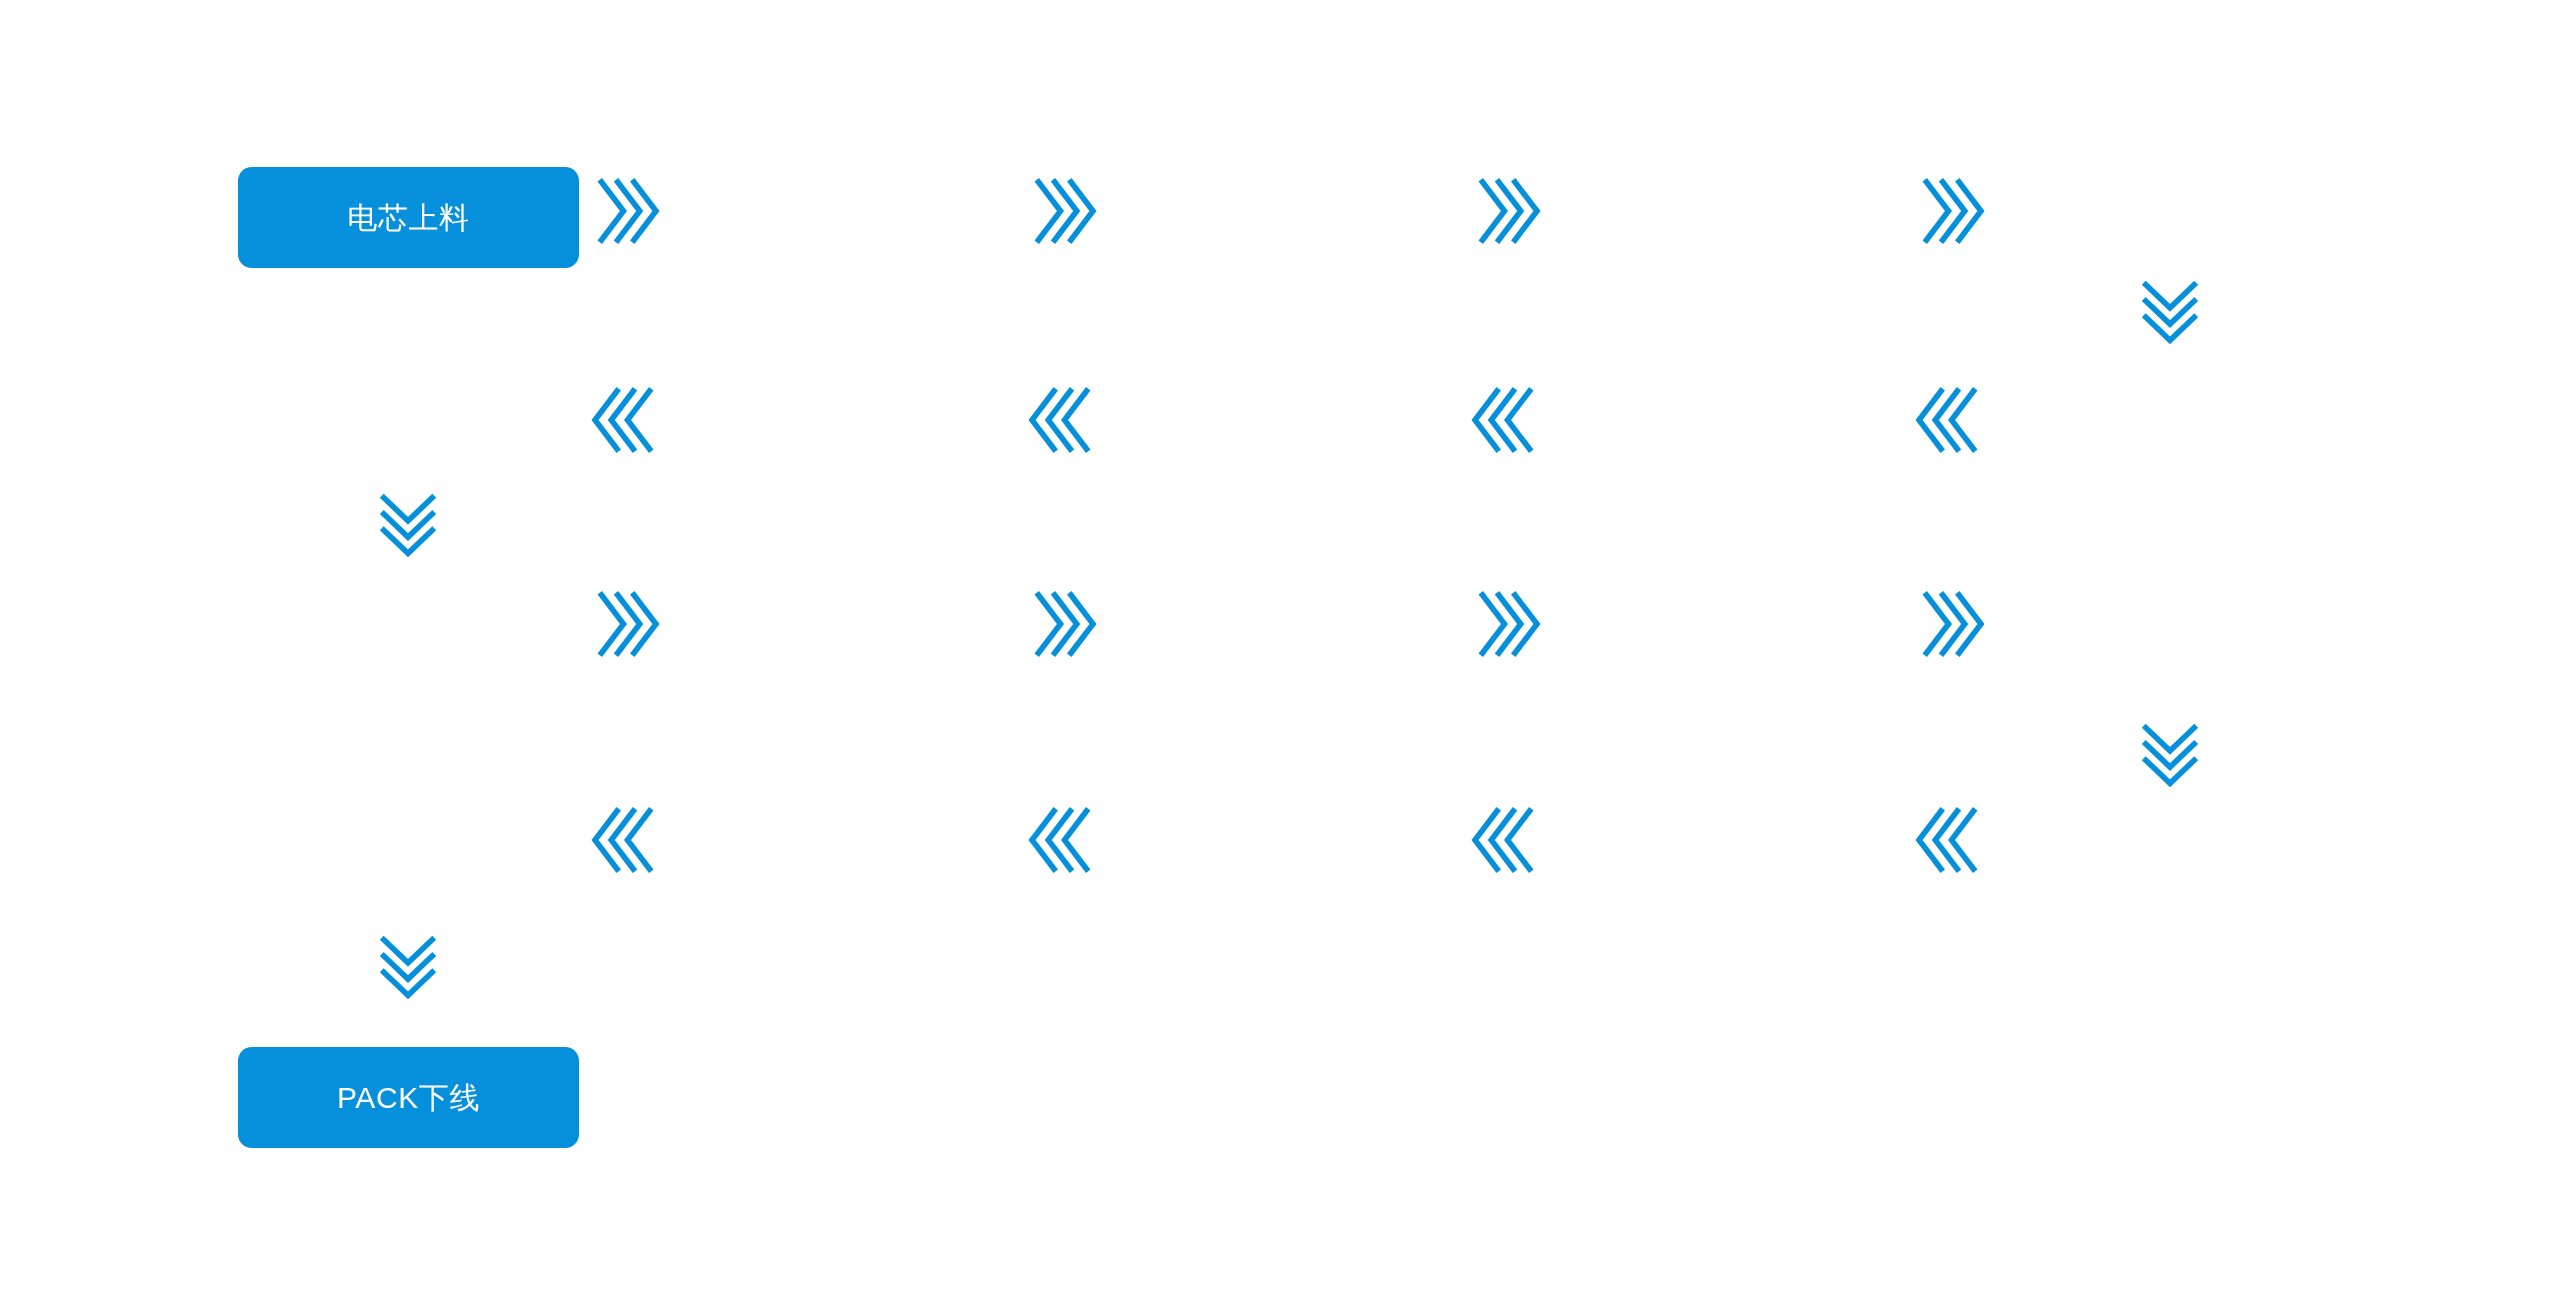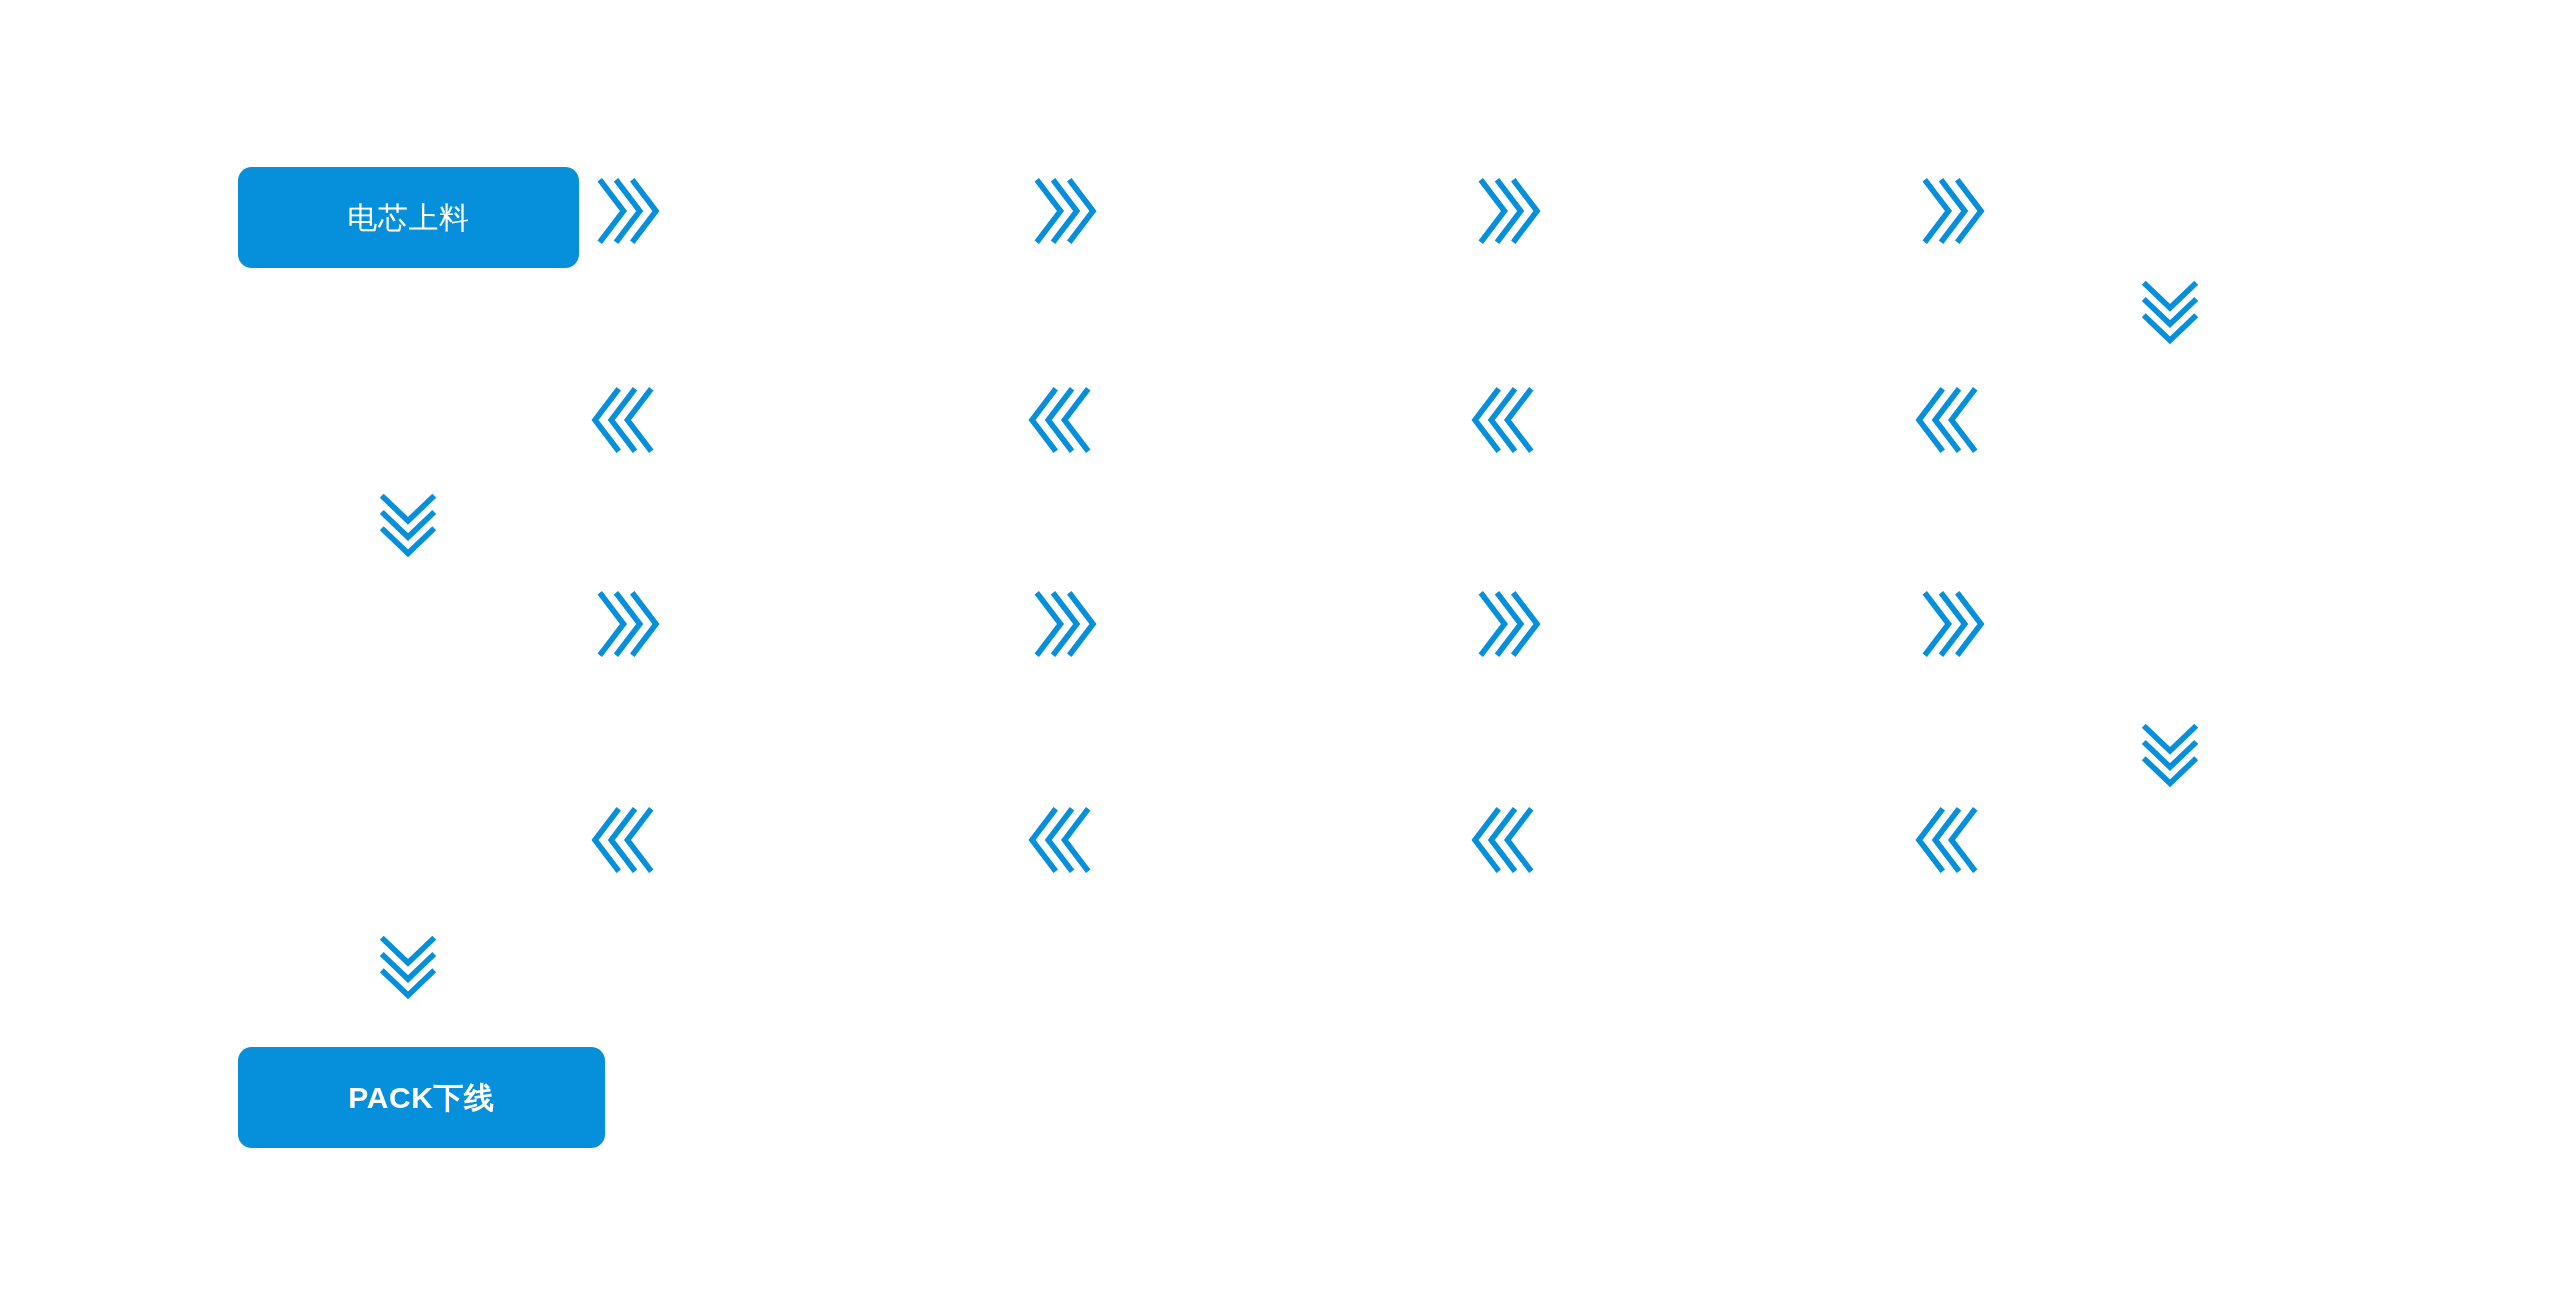--- a/index.html
+++ b/index.html
@@ -190,17 +190,17 @@
     <div class="chev" title="down" style="left: 378px; top: 934px;">
       <svg width="60" height="70" viewBox="0 0 96 112">
         <path d="M 6 6 L 48 46 L 90 6" stroke="#0690DB"></path>
         <path d="M 6 32 L 48 72 L 90 32" stroke="#0690DB"></path>
         <path d="M 6 58 L 48 98 L 90 58" stroke="#0690DB"></path>
       </svg>
     </div>
     <button class="node-button" style="left: 238px; top: 167px; width: 341px; height: 101px; background: rgb(6, 144, 219); color: rgb(255, 255, 255); text-align: center;">
       <span>电芯上料</span>
     </button>
-    <button class="node-button" style="left: 238px; top: 1047px; width: 367px; height: 101px; background: rgb(6, 144, 219); color: rgb(255, 255, 255); font-weight: bold;">
+    <button class="node-button" style="left: 238px; top: 1047px; width: 341px; height: 101px; background: rgb(6, 144, 219); color: rgb(255, 255, 255);">
       <span>PACK下线</span>
     </button>
   </div>
 
 
 </body></html>

